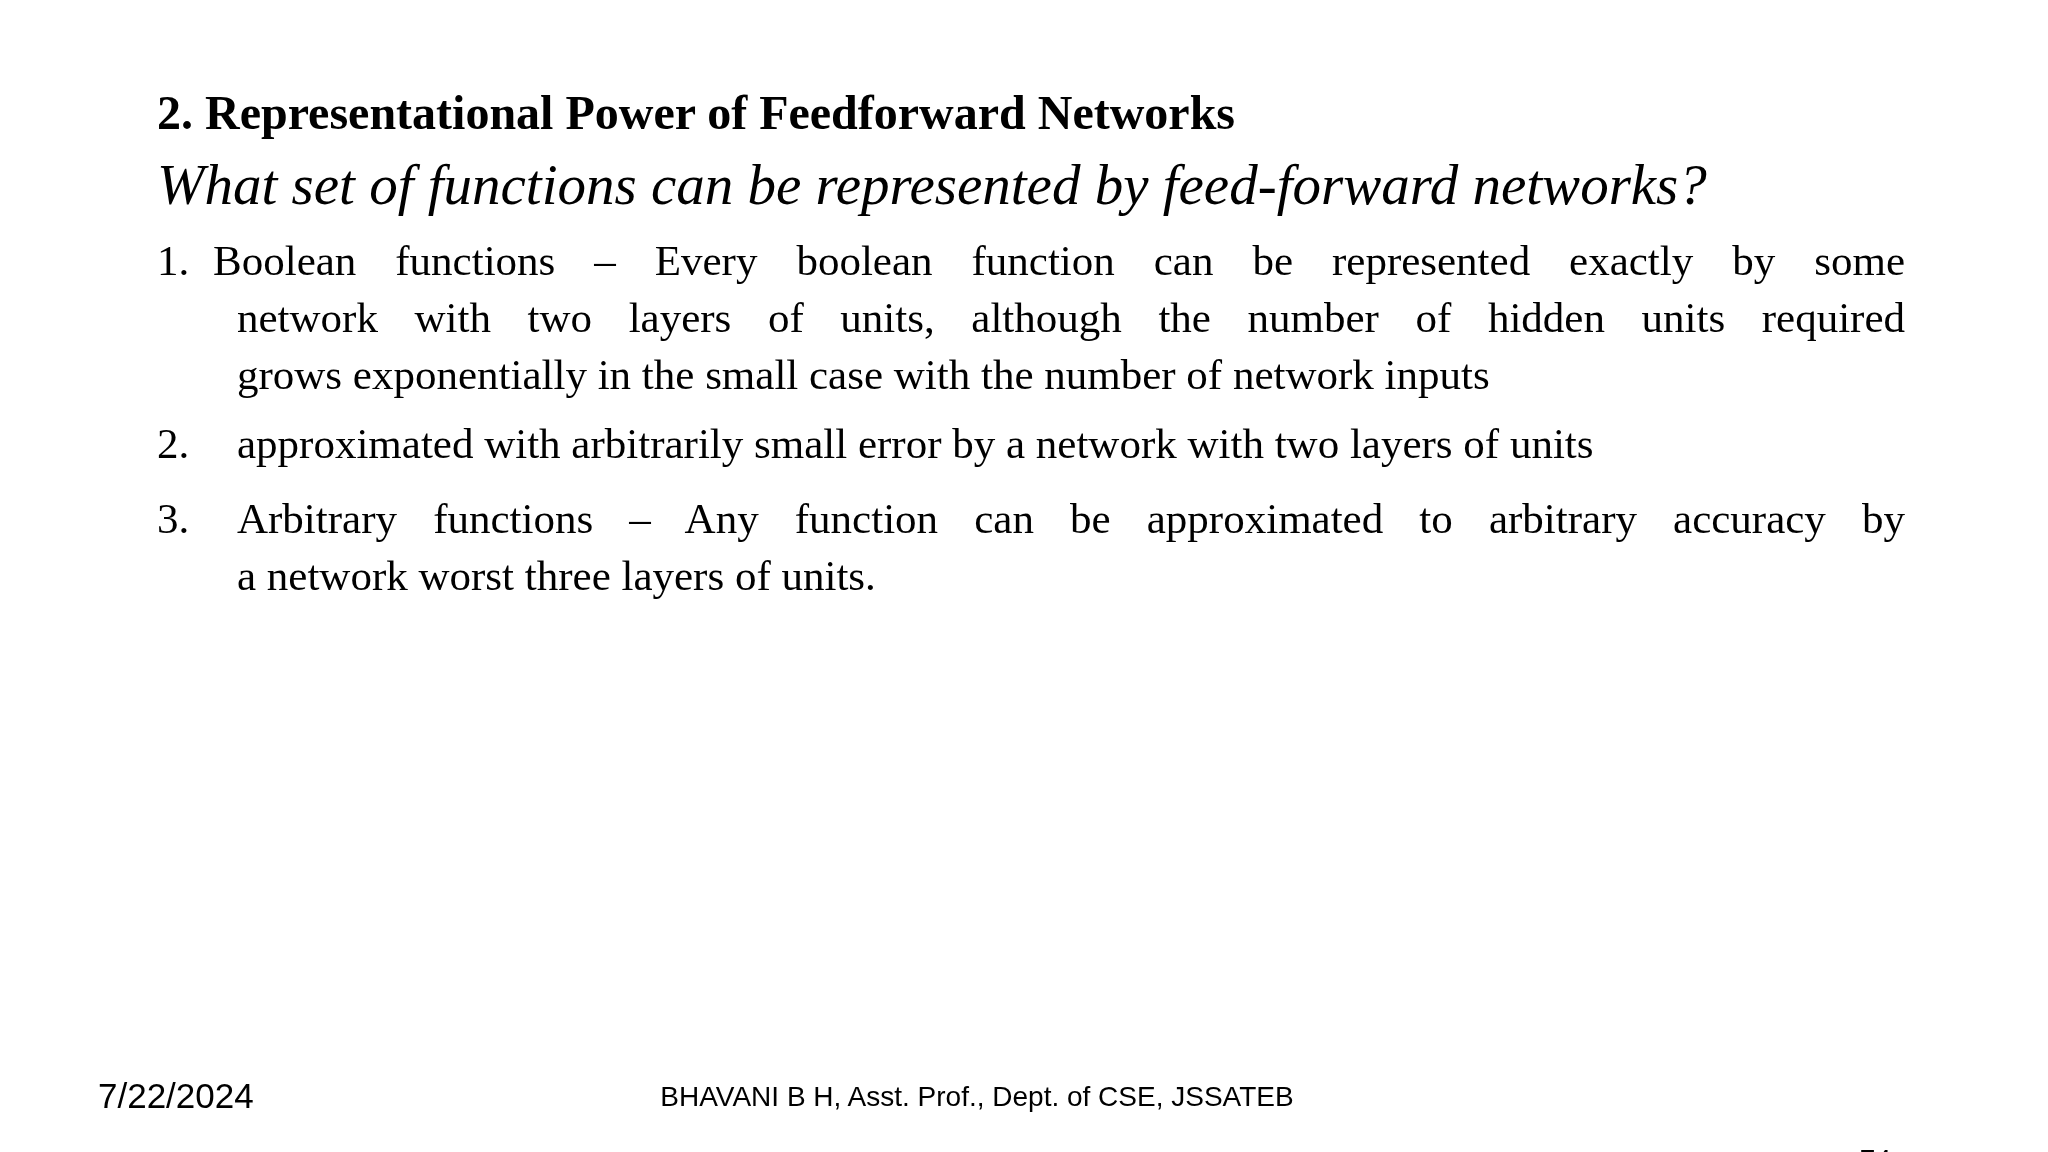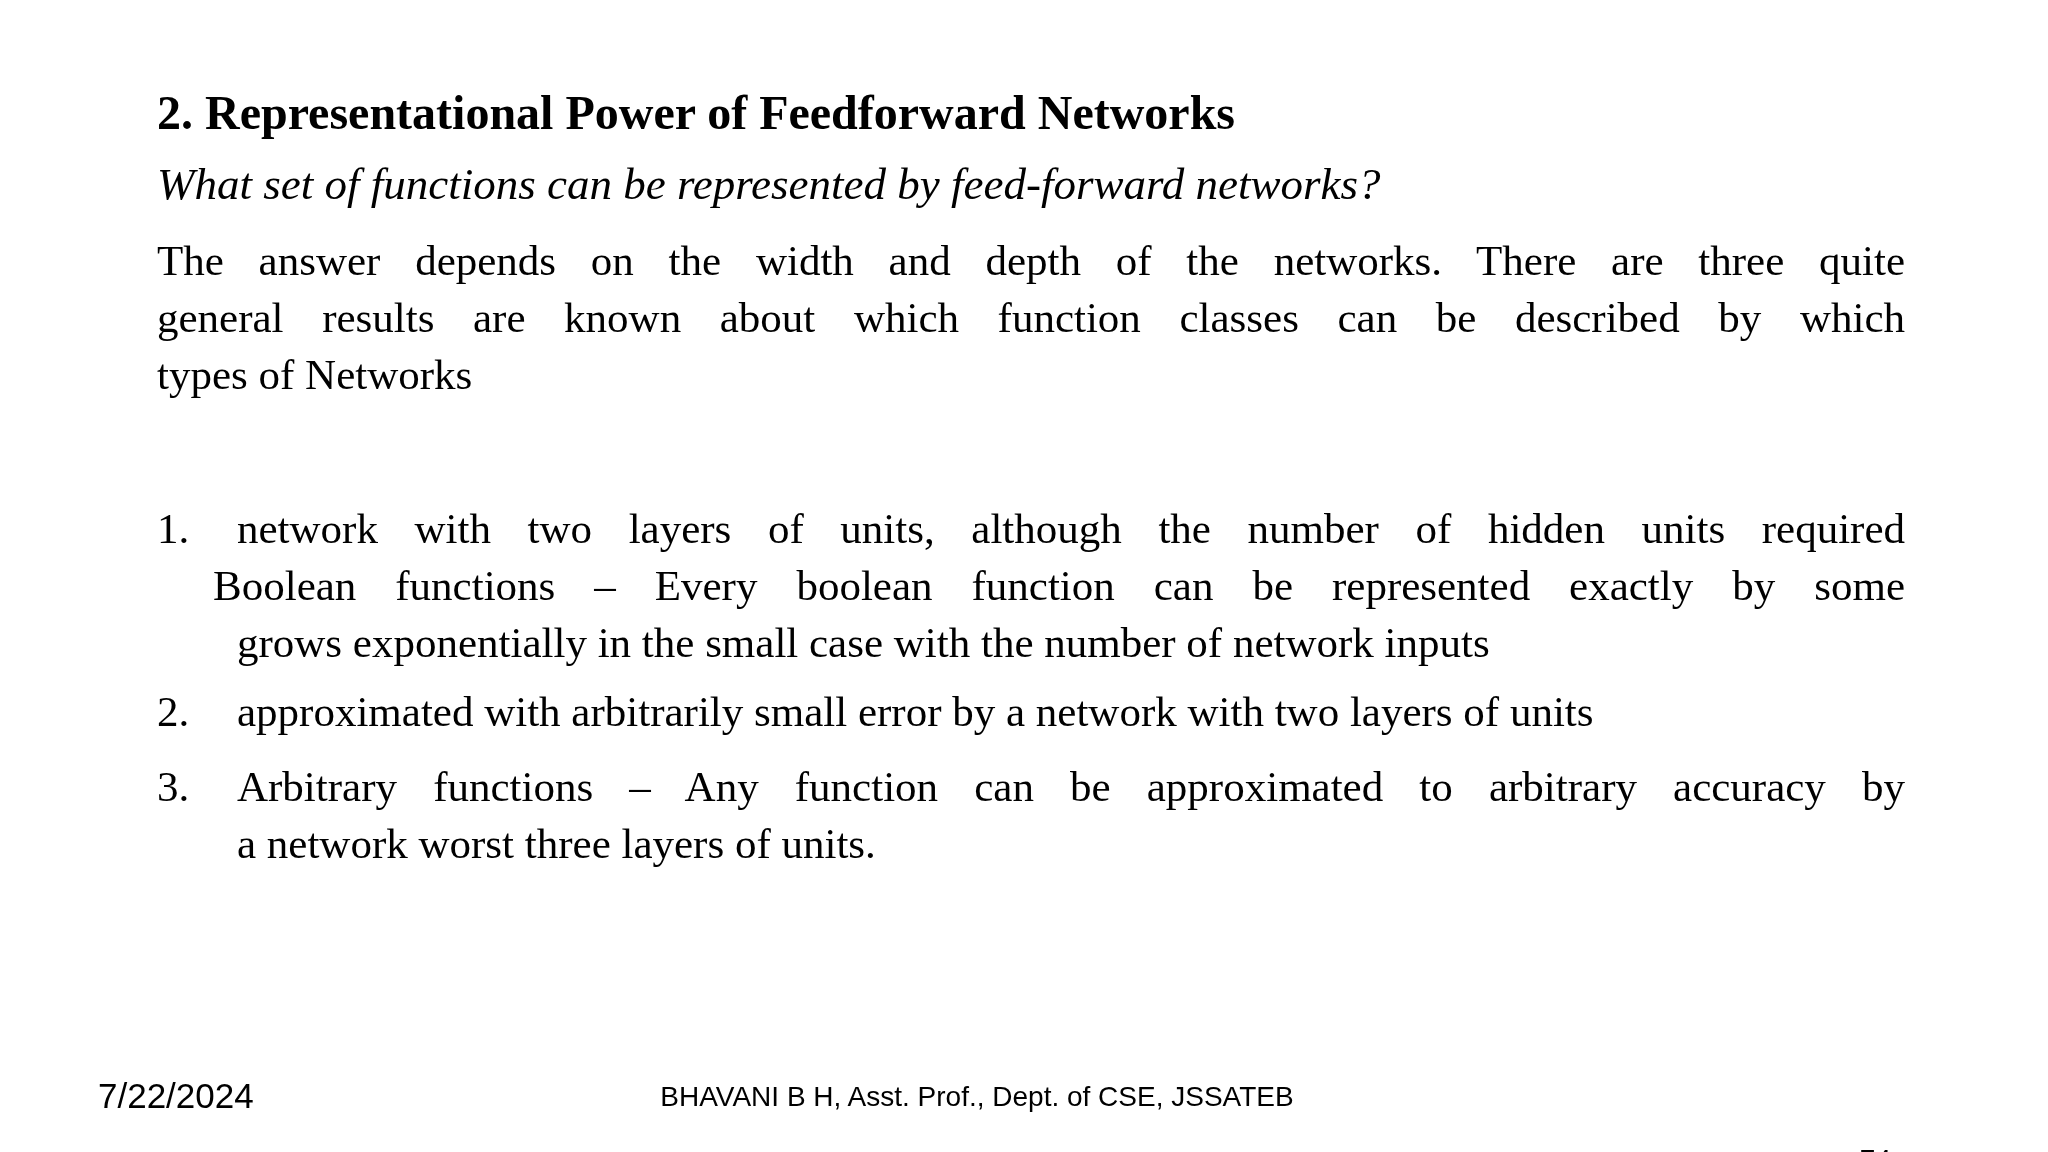--- a/index.html
+++ b/index.html
@@ -20,21 +20,21 @@
     width: 1748px;
   }
   .title {
     font-size: 48px;
     font-weight: bold;
     line-height: 57px;
     margin-bottom: 15px;
     text-align: left;
   }
   .question {
-    font-size: 45px;
+    font-size: 57px;
     font-style: italic;
     line-height: 57px;
     margin-bottom: 19px;
     text-align: left;
   }
   .bodytext { font-size: 43px; line-height: 57px; }
   .para { margin-bottom: 97px; }
   .jline { text-align: justify; text-align-last: justify; }
   .lline { text-align: left; }
   .nlist .item { display: flex; }
@@ -57,33 +57,28 @@
 <body>
 
 <div id="slide">
 
   <div id="content">
 
     <div class="title">2. Representational Power of Feedforward Networks</div>
 
     <div class="question">What set of functions can be represented by feed-forward networks?</div>
 
-    <div class="bodytext para">
-      <div class="jline">The answer depends on the width and depth of the networks. There are three quite</div>
-      <div class="jline">general results are known about which function classes can be described by which</div>
-      <div class="lline">types of Networks</div>
-    </div>
 
     <div class="bodytext nlist">
 
       <div class="item item-1">
         <div class="num">1.</div>
         <div class="itembody">
+          <div class="jline outdent">Boolean functions – Every boolean function can be represented exactly by some</div>
           <div class="jline">network with two layers of units, although the number of hidden units required</div>
-          <div class="jline outdent">Boolean functions – Every boolean function can be represented exactly by some</div>
           <div class="lline">grows exponentially in the small case with the number of network inputs</div>
         </div>
       </div>
 
       <div class="item item-2">
         <div class="num">2.</div>
         <div class="itembody">
           <div class="lline">approximated with arbitrarily small error by a network with two layers of units</div>
         </div>
       </div>

